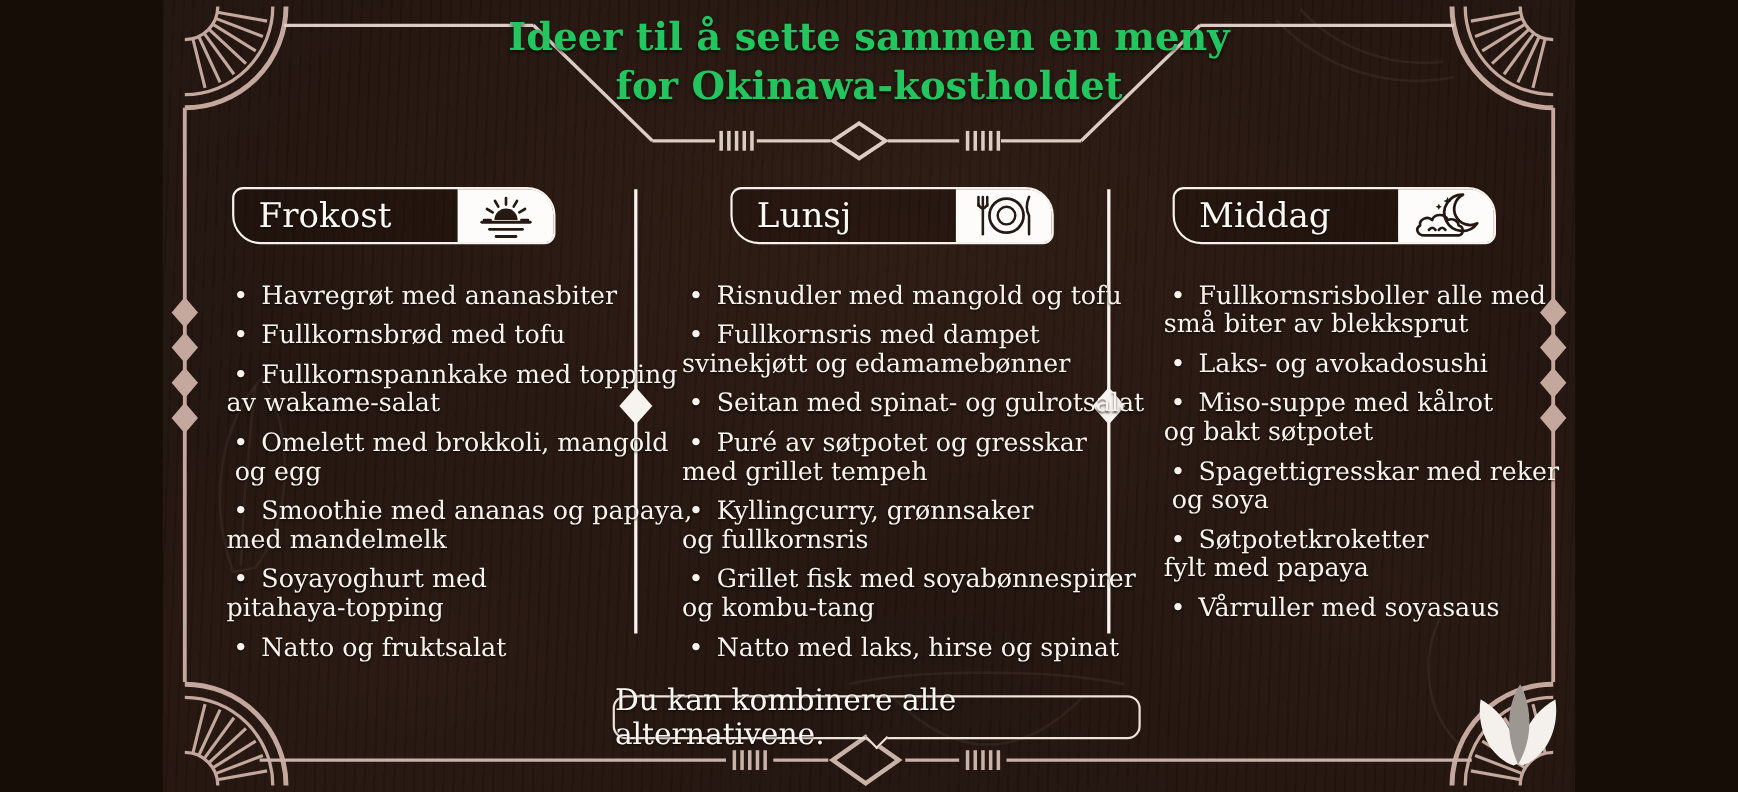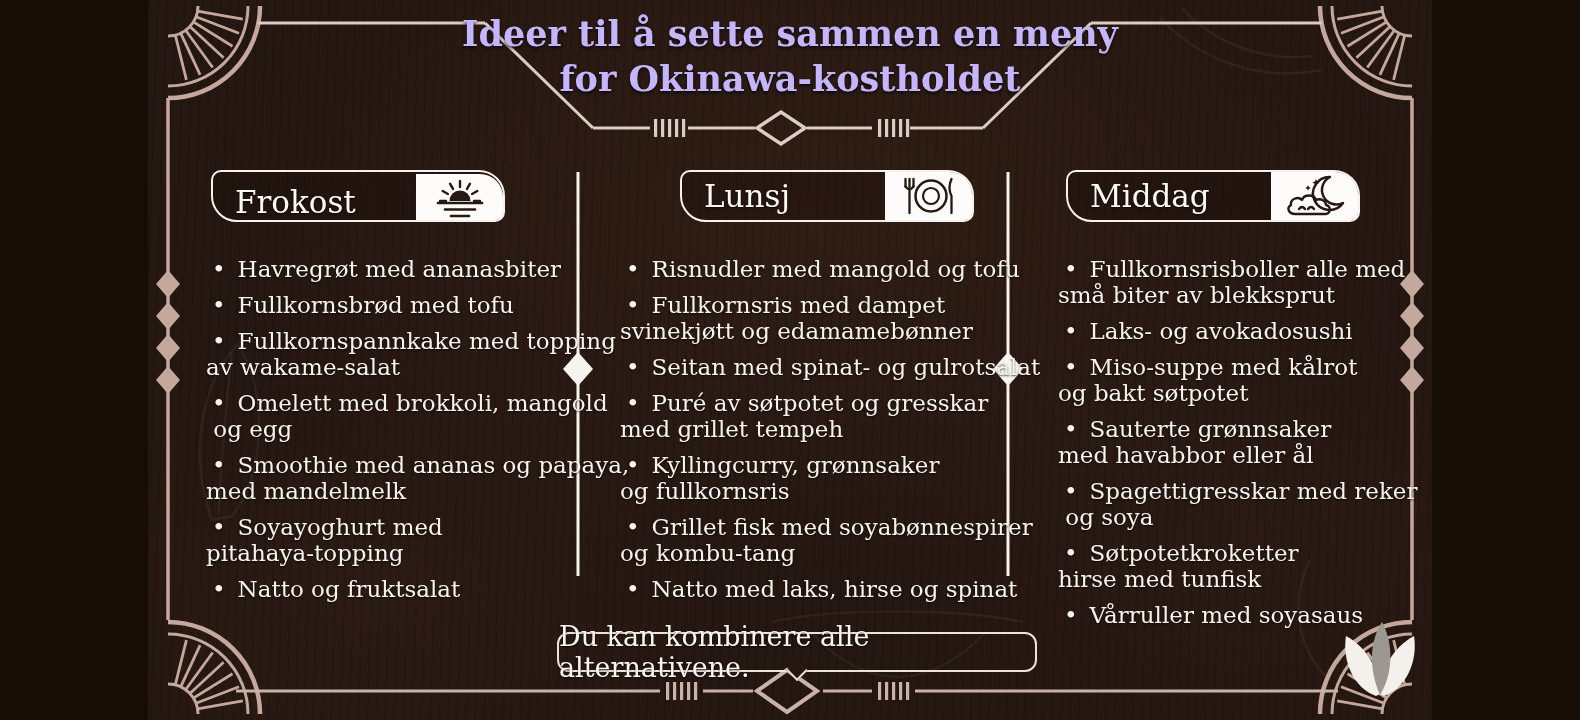--- a/index.html
+++ b/index.html
@@ -15,39 +15,39 @@
       radial-gradient(900px 520px at 52% 30%, rgba(66,42,29,.38), rgba(0,0,0,0) 70%),
       radial-gradient(520px 340px at 18% 82%, rgba(58,37,26,.30), rgba(0,0,0,0) 70%),
       radial-gradient(520px 340px at 85% 75%, rgba(58,37,26,.26), rgba(0,0,0,0) 70%),
       #251711;
   }
   .deco{position:absolute;left:0;top:0;width:1580px;height:720px;z-index:1;pointer-events:none;}
   .layer{position:absolute;left:0;top:0;width:100%;height:100%;z-index:2;}
 
   .title{
     position:absolute;left:448px;top:11px;width:684px;text-align:center;
-    color:#c4b5fd;font-size:35px;font-weight:600;line-height:45px;
+    color:#22c55e;font-size:35px;font-weight:600;line-height:45px;
     text-shadow:0 2px 3px rgba(0,0,0,.65);
   }
 
   .pill{
     position:absolute;top:170px;width:294px;height:52px;box-sizing:border-box;
     display:flex;border:2.5px solid #f6f1ea;border-radius:10px 26px 10px 26px;
     background:rgba(26,15,10,.35);
   }
   .pill-label{
     flex:1;display:flex;align-items:center;padding-left:22px;
     font-size:31px;color:#fcf9f5;text-shadow:0 1px 2px rgba(0,0,0,.7);
   }
   .pill-iconbox{
     width:87px;background:#fdfcfa;border-radius:0 23px 7px 0;
     display:flex;align-items:center;justify-content:center;
   }
-  .pill-frokost{left:211px;align-items:flex-end;}
-  .pill-lunsj{left:680px;}
+  .pill-frokost{left:211px;}
+  .pill-lunsj{left:664px;}
   .pill-middag{left:1066px;}
 
   .list{
     position:absolute;top:238px;color:#f8f3ed;font-size:23px;line-height:26px;
     text-shadow:0 1px 2px rgba(0,0,0,.7);
     margin-top:18px;
   }
   .list-frokost{left:206px;width:380px;}
   .list-lunsj{left:620px;width:396px;}
   .list-middag{left:1058px;width:380px;}
@@ -271,26 +271,24 @@
 og kombu-tang</div>
       <div class="item">Natto med laks, hirse og spinat</div>
     </div>
 
     <div class="list list-middag">
       <div class="item">Fullkornsrisboller alle med
 små biter av blekksprut</div>
       <div class="item">Laks- og avokadosushi</div>
       <div class="item">Miso-suppe med kålrot
 og bakt søtpotet</div>
-      <div class="item">Sauterte grønnsaker
-med havabbor eller ål</div>
       <div class="item">Spagettigresskar med reker
  og soya</div>
       <div class="item">Søtpotetkroketter
-hirse med tunfisk</div>
+fylt med papaya</div>
       <div class="item">Vårruller med soyasaus</div>
     </div>
 
     <div class="note">
       <span>Du kan kombinere alle alternativene.</span>
       <div class="note-notch"></div>
     </div>
 
   </div>
 </div>

